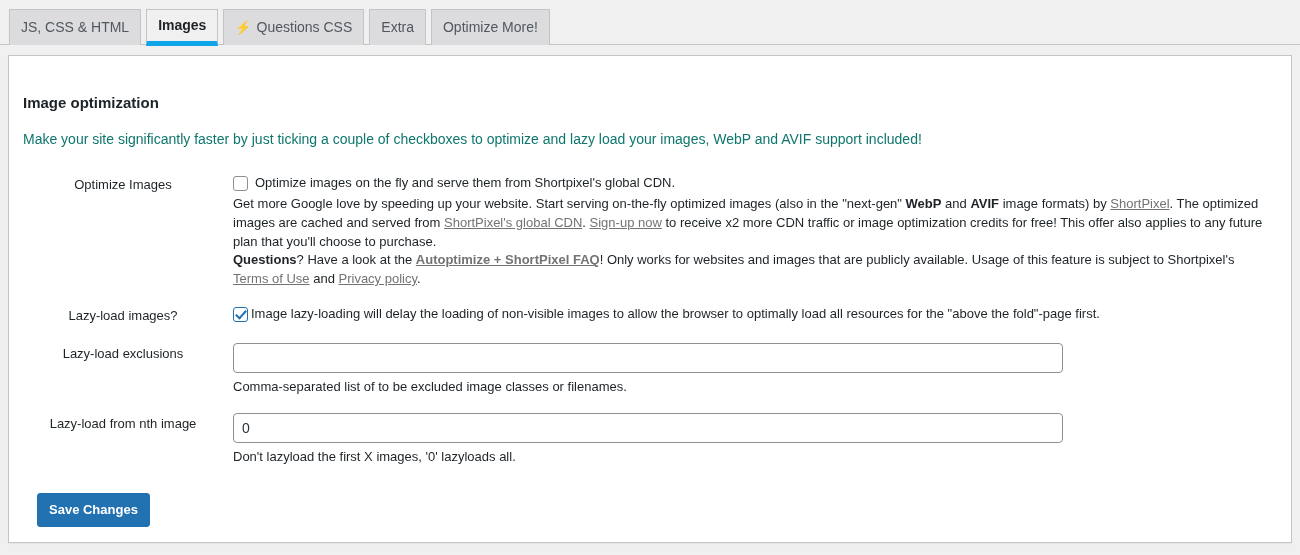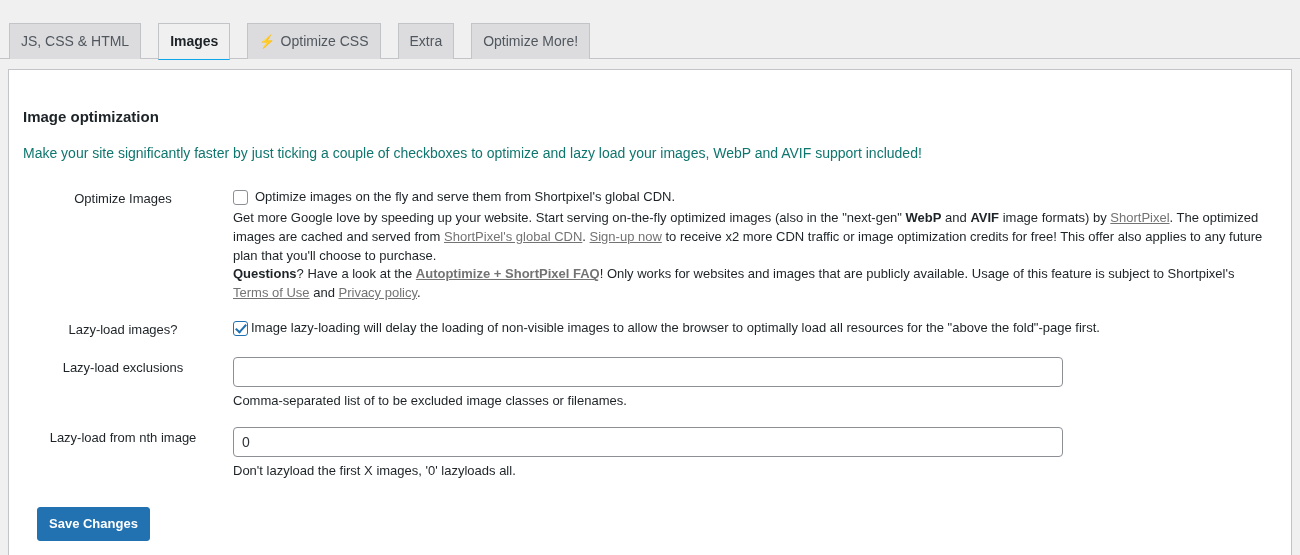--- a/index.html
+++ b/index.html
@@ -12,26 +12,26 @@
     background: #f0f0f1;
     font-family: "Liberation Sans", sans-serif;
     font-size: 13px;
     color: #1d2327;
     overflow: hidden;
   }
 
   
   .tab-bar {
     position: relative;
-    height: 59px;
+    height: 45px;
     padding: 9px 0 0 9px;
     box-sizing: border-box;
     display: flex;
     align-items: flex-end;
-    gap: 12px;
+    gap: 0;
   }
   .tab-bar::after {
     content: "";
     position: absolute;
     left: 0; right: 0; bottom: 0;
     height: 1px;
     background: #c3c4c7;
   }
   .tab {
     position: relative;
@@ -52,21 +52,21 @@
     white-space: nowrap;
     box-sizing: border-box;
     height: 36px;
   }
   .tab.active {
     background: #f0f0f1;
     color: #1d2327;
     font-weight: bold;
     height: 37px;
     margin-bottom: -1px;
-    border-bottom: 1px solid #0ea5e9;
+    border-bottom: 5px solid #0ea5e9;
   }
   .tab .bolt-icon {
     font-size: 13px;
     line-height: 1;
     color: #f0b849;
   }
 
   
   .card {
     margin: 10px 8px 0 8px;
@@ -220,21 +220,21 @@
 
 <div class="tab-bar">
   <a class="tab">
     <span>JS, CSS &amp; HTML</span>
   </a>
   <a class="tab active">
     <span>Images</span>
   </a>
   <a class="tab">
     <span class="bolt-icon">⚡</span>
-    <span>Optimize CSS</span>
+    <span>Questions CSS</span>
   </a>
   <a class="tab">
     <span>Extra</span>
   </a>
   <a class="tab">
     <span>Optimize More!</span>
   </a>
 </div>
 
 <div class="card">

